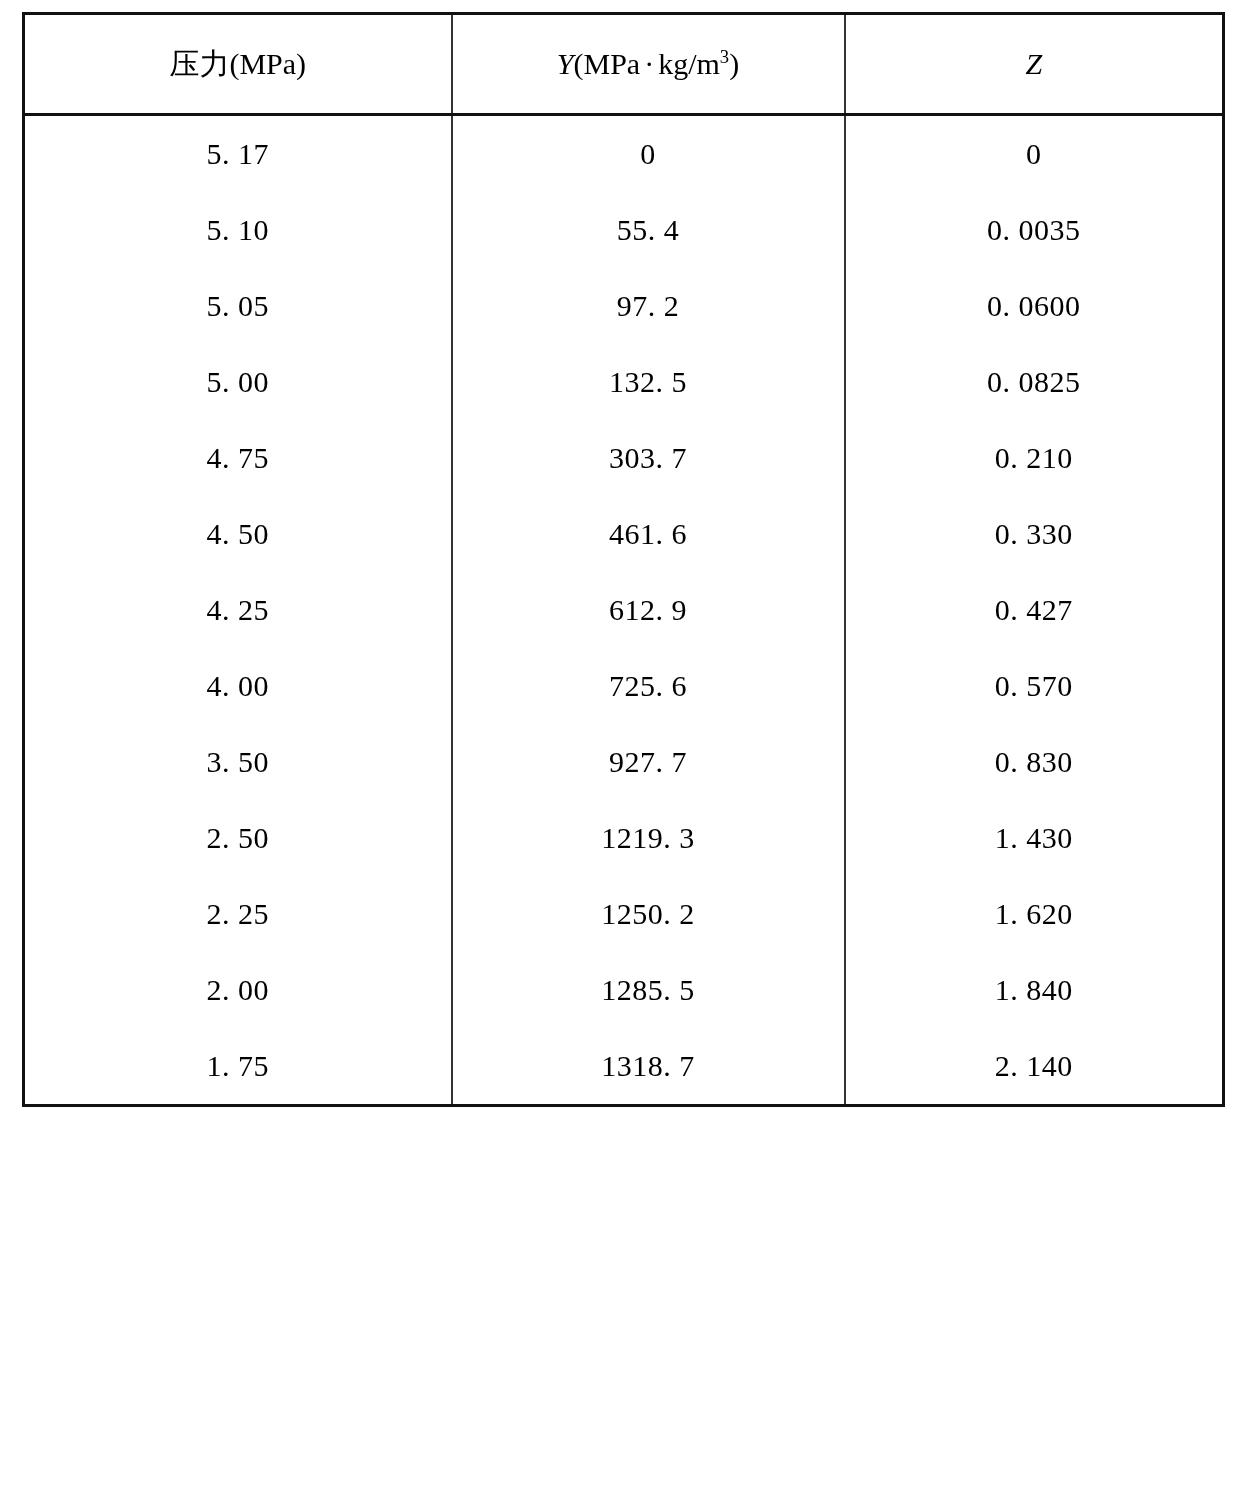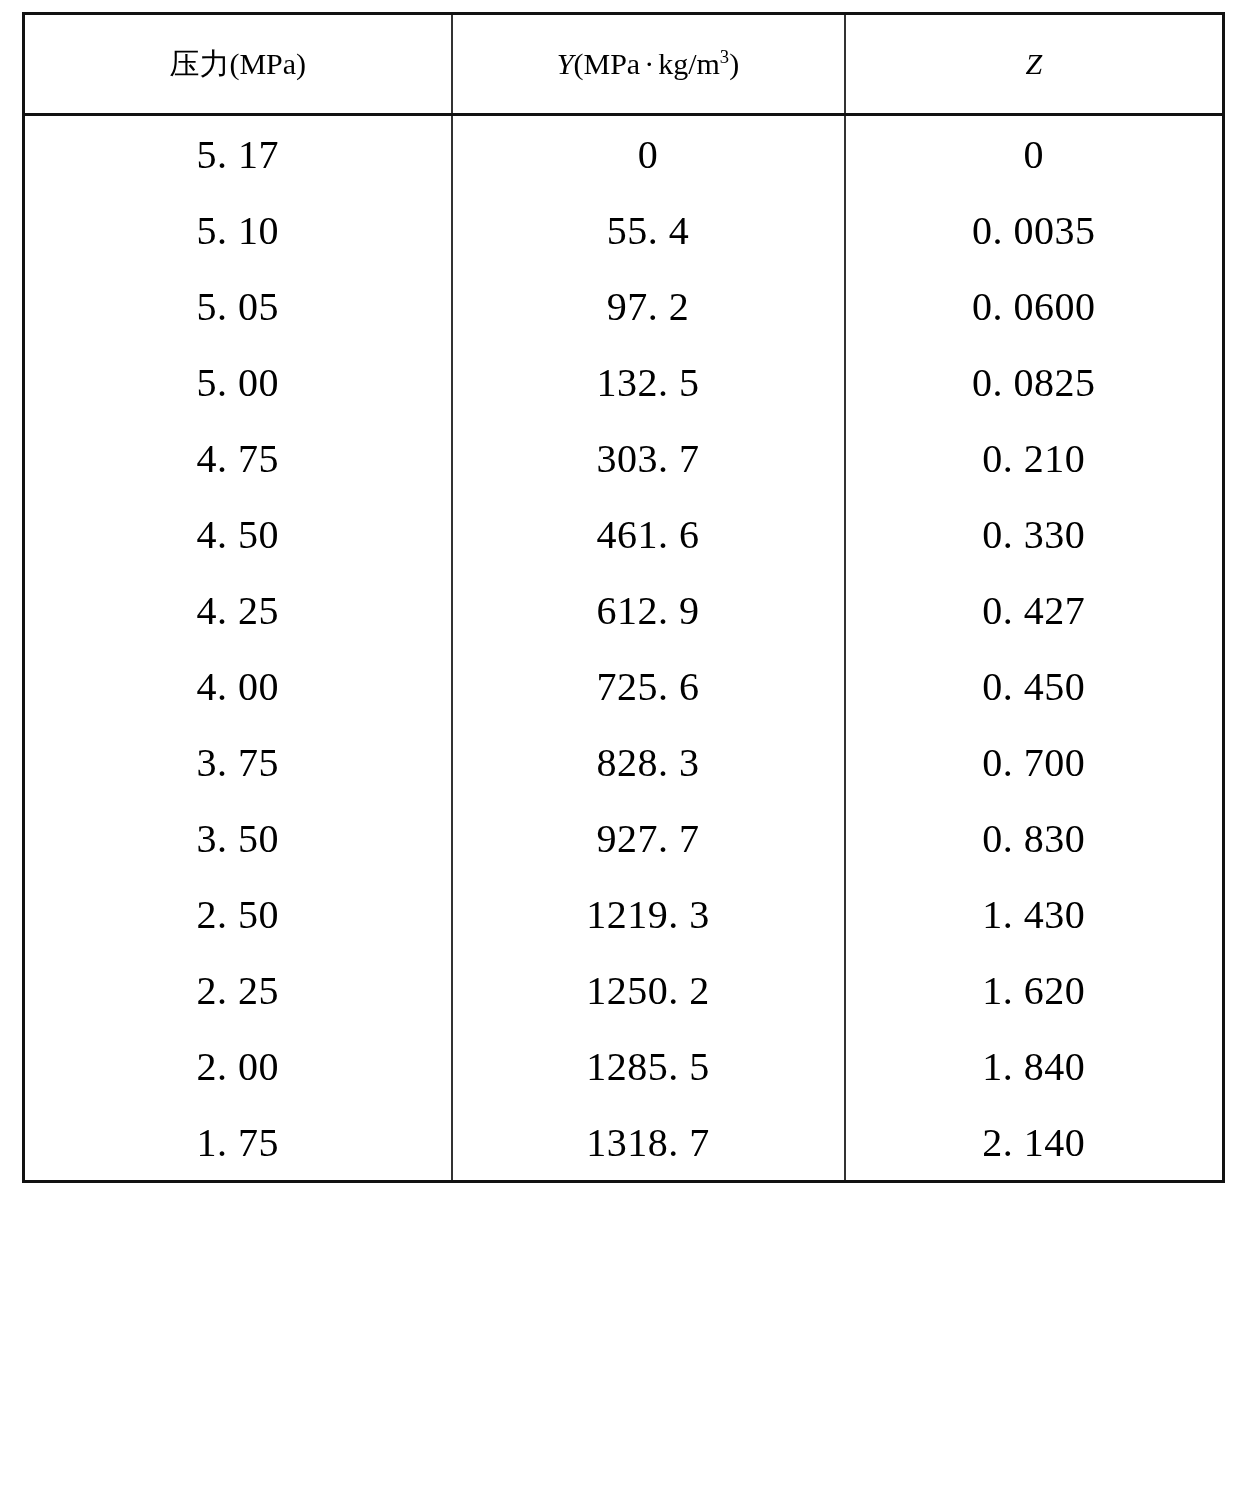--- a/index.html
+++ b/index.html
@@ -48,21 +48,21 @@
     padding: 0;
   }
 
   thead th.divider-right,
   tbody td.divider-right {
     border-right: 2px solid #333333;
   }
 
   tbody td {
     height: 76px;
-    font-size: 40px;
+    font-size: 30px;
     text-align: center;
     vertical-align: middle;
     padding: 0;
     border: none;
     letter-spacing: 0.5px;
   }
 
   
   tbody td .num {
     display: inline-block;
@@ -143,26 +143,21 @@
           <td><span class="num">0. 330</span></td>
         </tr>
         <tr>
           <td class="divider-right"><span class="num">4. 25</span></td>
           <td class="divider-right"><span class="num">612. 9</span></td>
           <td><span class="num">0. 427</span></td>
         </tr>
         <tr>
           <td class="divider-right"><span class="num">4. 00</span></td>
           <td class="divider-right"><span class="num">725. 6</span></td>
-          <td><span class="num">0. 450</span></td>
-        </tr>
-        <tr>
-          <td class="divider-right"><span class="num">3. 75</span></td>
-          <td class="divider-right"><span class="num">828. 3</span></td>
-          <td><span class="num">0. 700</span></td>
+          <td><span class="num">0. 570</span></td>
         </tr>
         <tr>
           <td class="divider-right"><span class="num">3. 50</span></td>
           <td class="divider-right"><span class="num">927. 7</span></td>
           <td><span class="num">0. 830</span></td>
         </tr>
         <tr>
           <td class="divider-right"><span class="num">2. 50</span></td>
           <td class="divider-right"><span class="num">1219. 3</span></td>
           <td><span class="num">1. 430</span></td>

